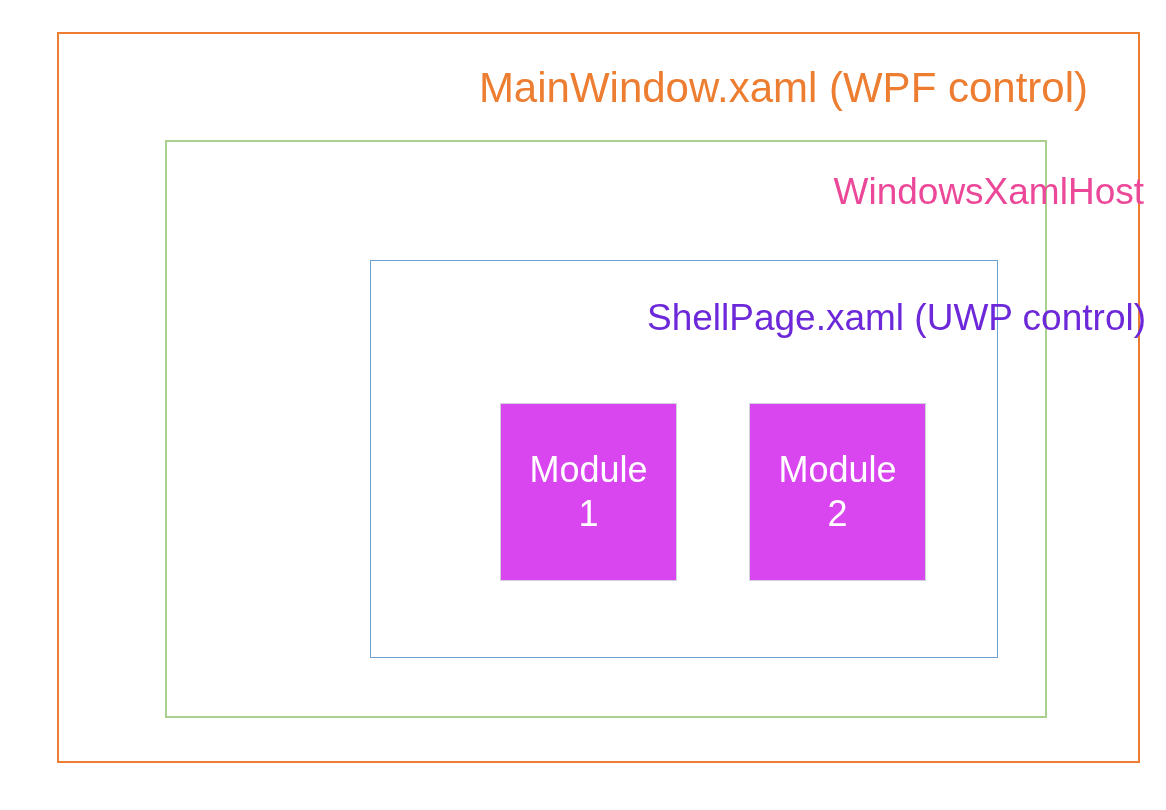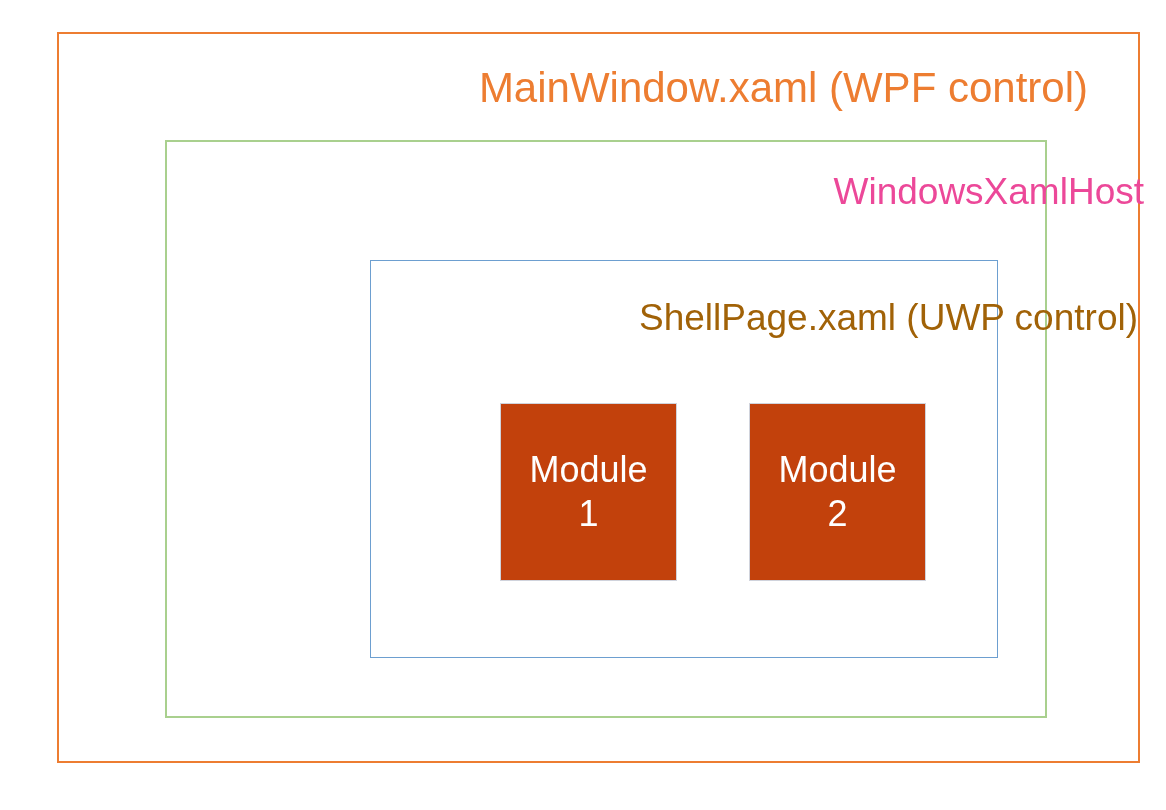--- a/index.html
+++ b/index.html
@@ -76,32 +76,32 @@
   }
 
   .caption-middle {
     right: 22px;
     top: 172px;
     font-size: 37px;
     color: #ec4899;
   }
 
   .caption-inner {
-    right: 28px;
+    right: 20px;
     top: 298px;
     font-size: 37px;
-    color: #a16207;
+    color: #6d28d9;
     text-align: right;
   }
 
   
   .module-box {
     position: absolute;
     box-sizing: border-box;
-    background: #c2410c;
+    background: #d946ef;
     border: 1px solid #D0D3DC;
     display: flex;
     align-items: center;
     justify-content: center;
     text-align: center;
     color: #ffffff;
     font-size: 36px;
     line-height: 1.22;
     padding: 0 10px;
   }

